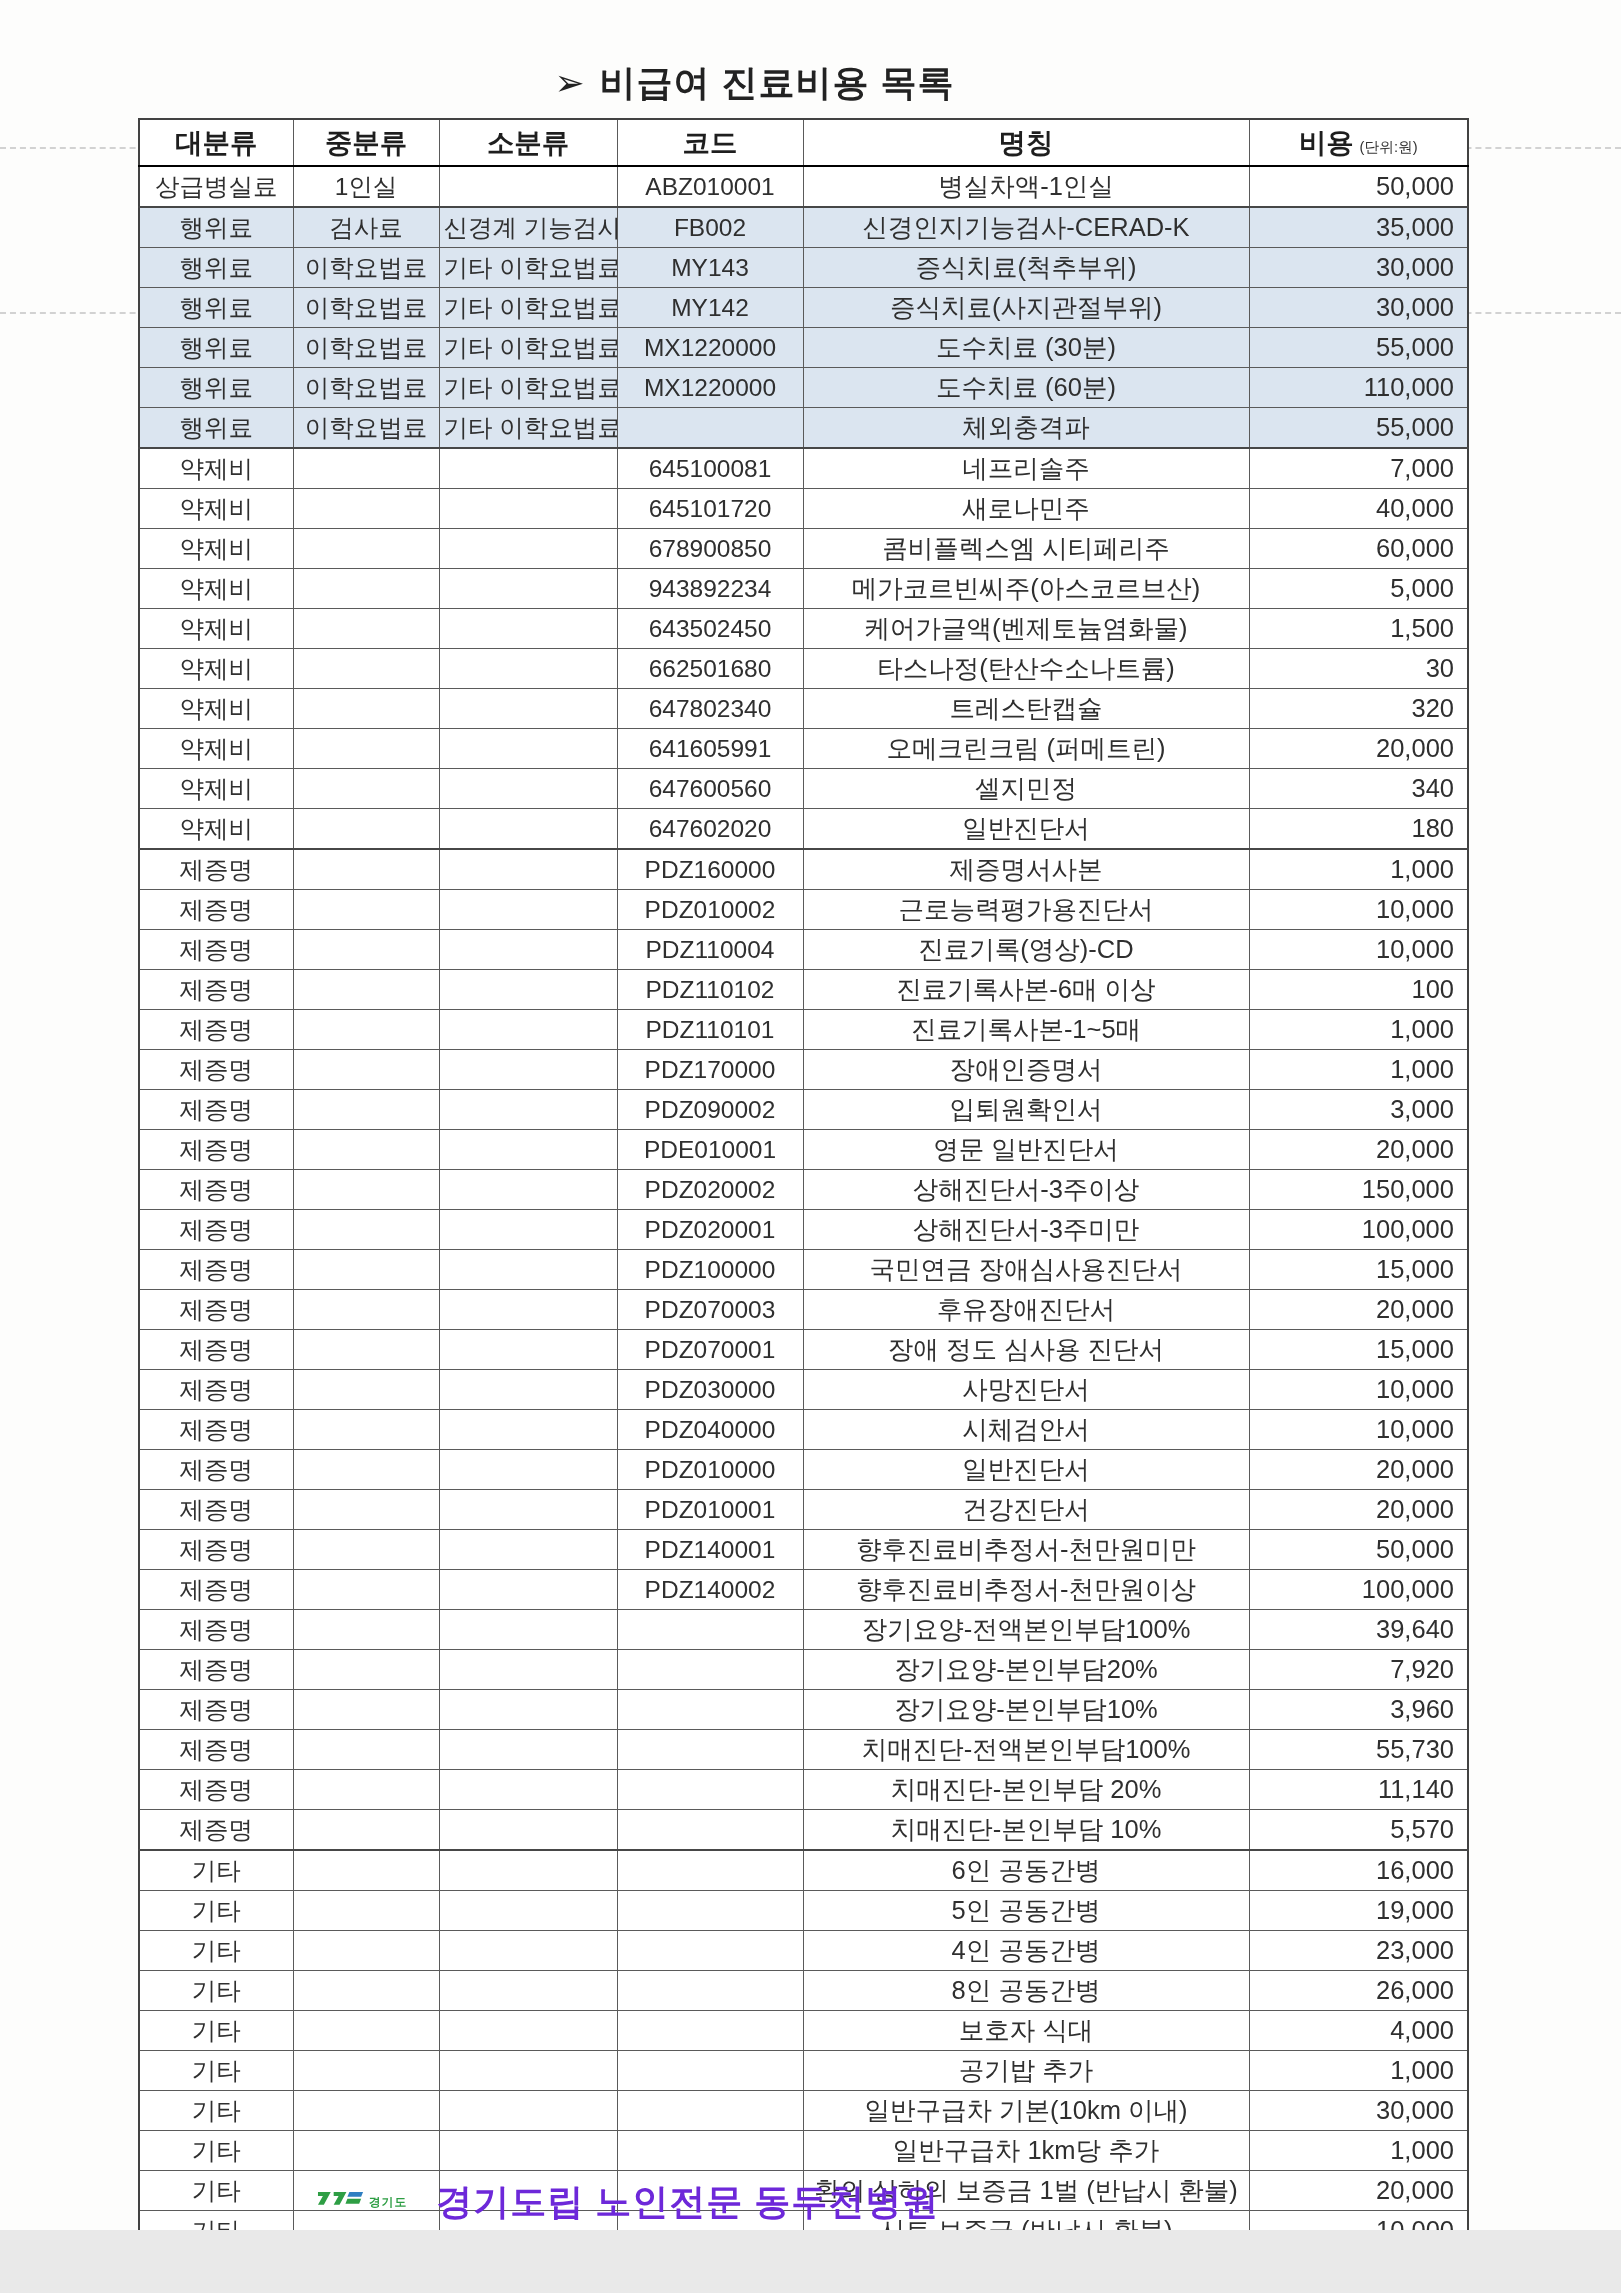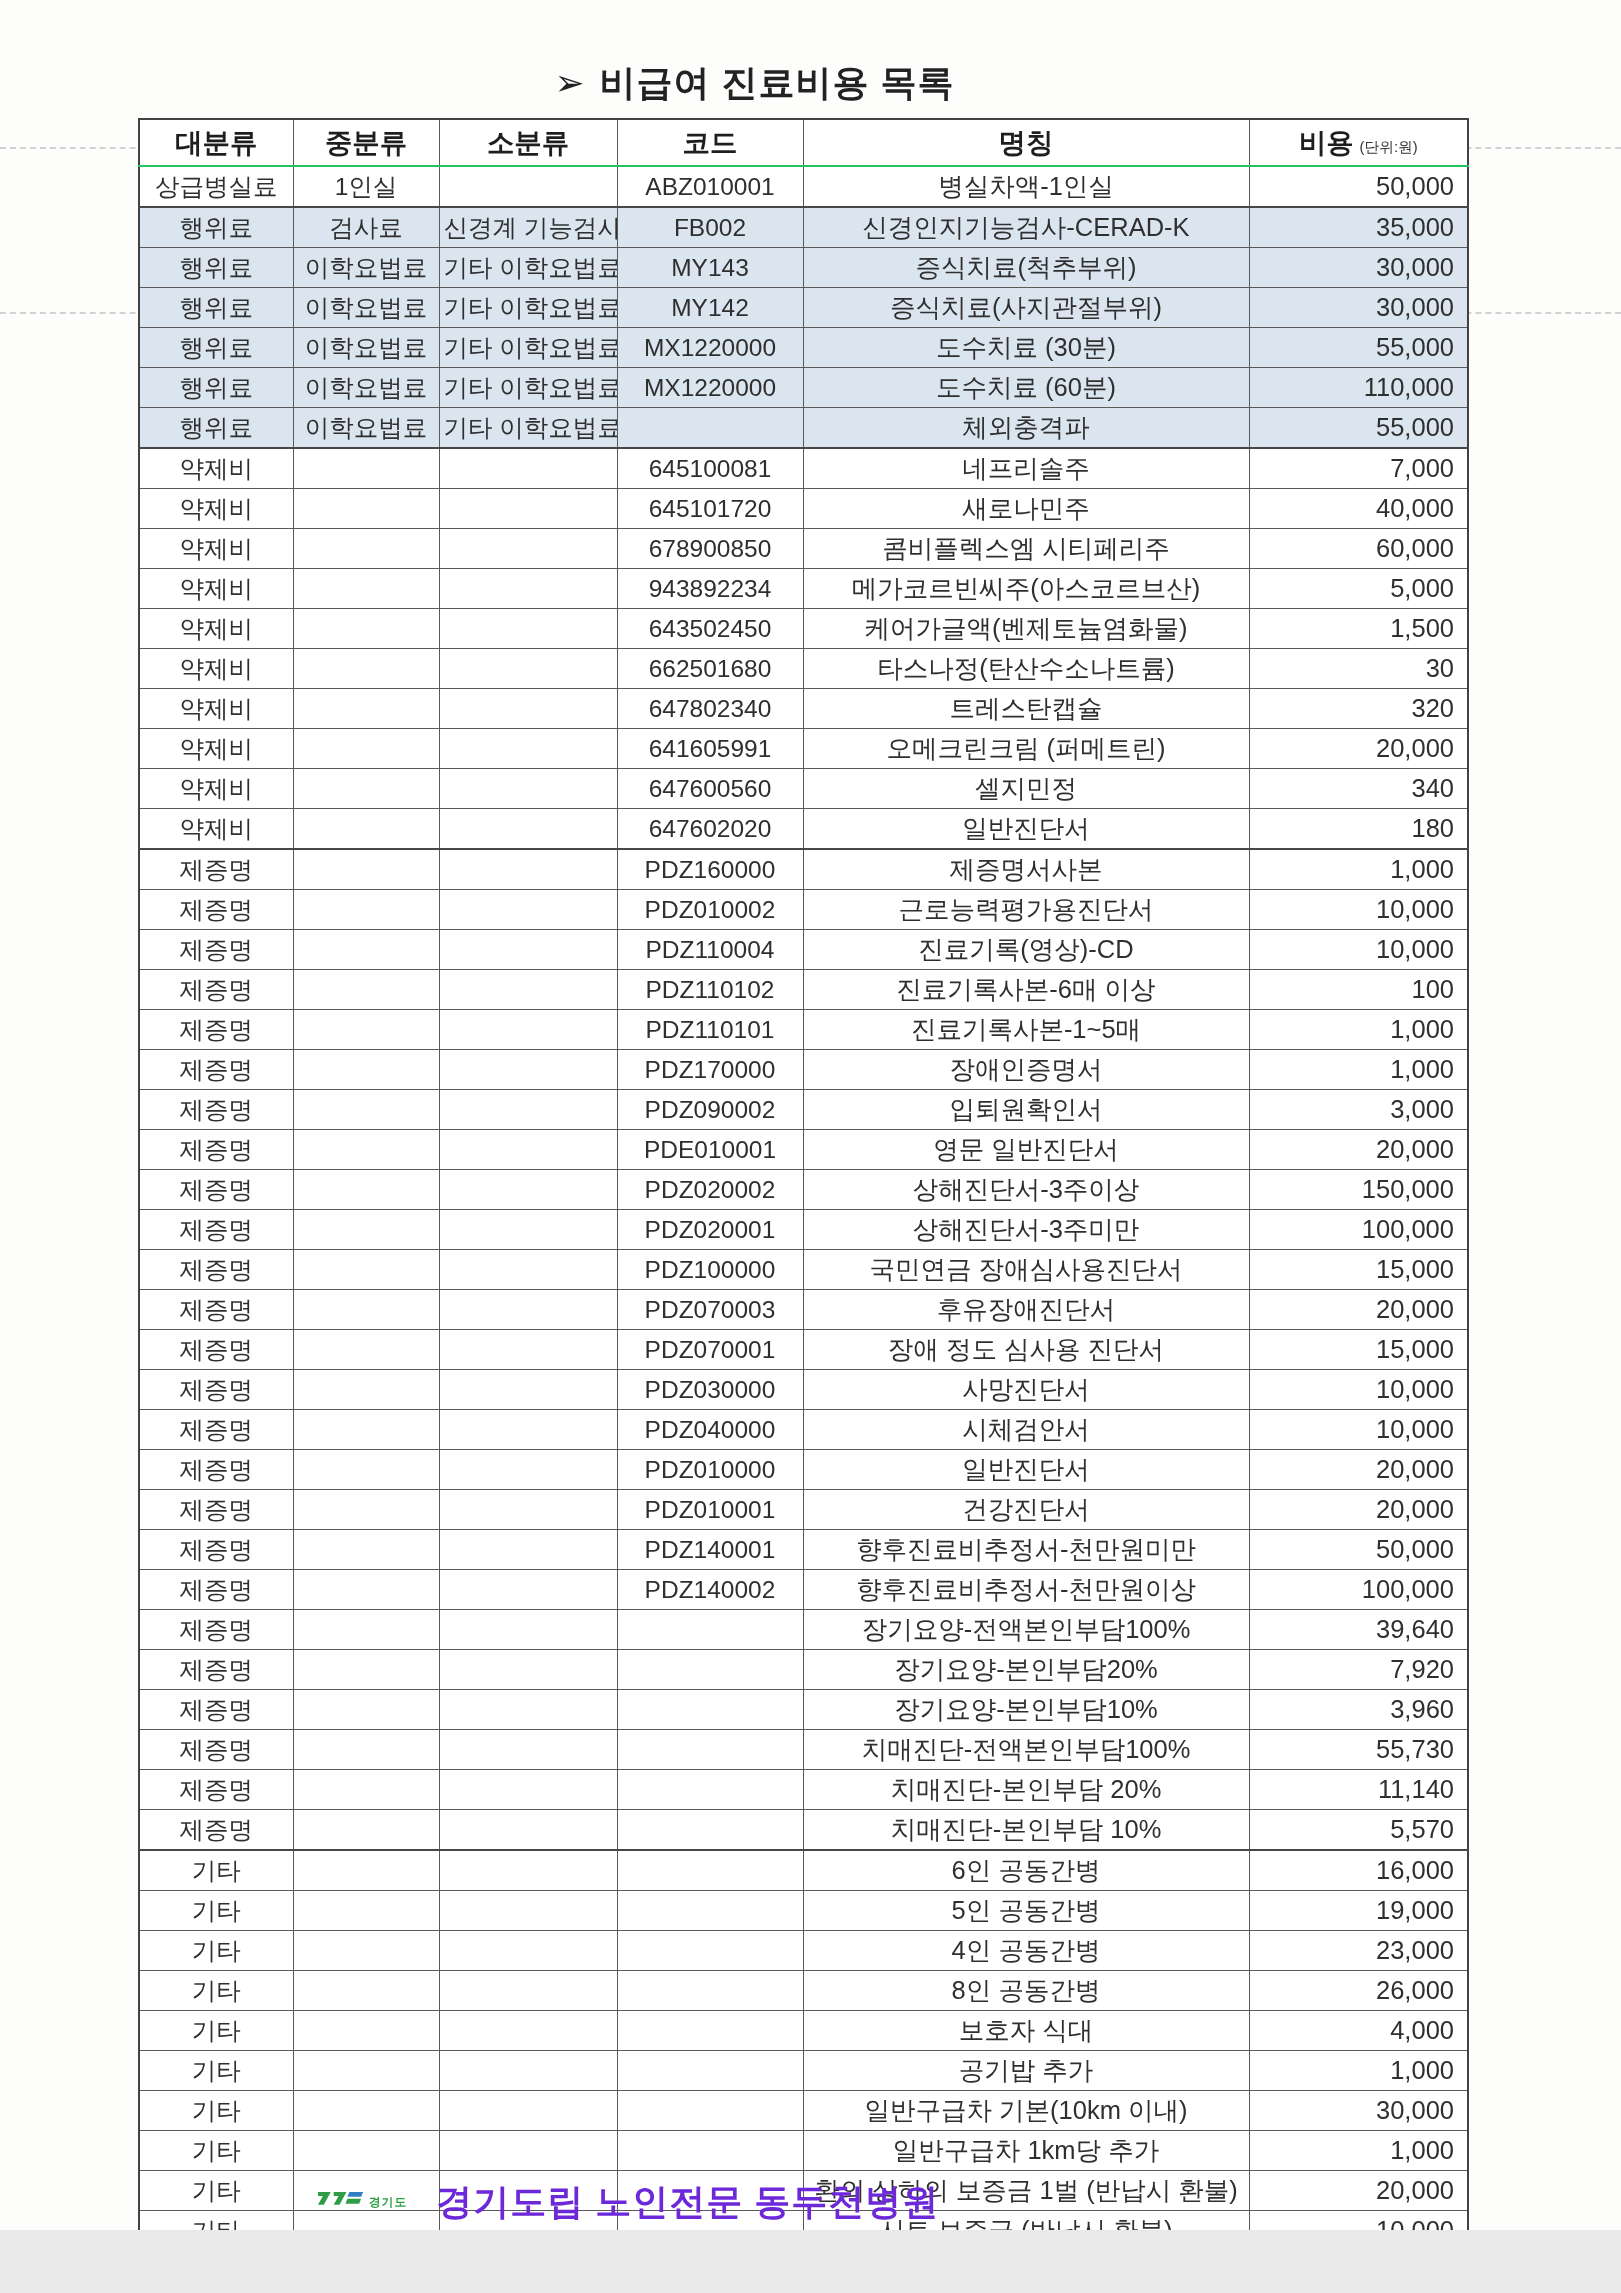--- a/index.html
+++ b/index.html
@@ -37,21 +37,21 @@
   table.fee th, table.fee td{
     border:1px solid #5a5a5a;
     padding:0 3.9px;
     overflow:hidden;
     white-space:nowrap;
   }
   table.fee{border:2px solid #424242;}
   table.fee th{
     height:45px;
     font-size:27.4px;font-weight:bold;color:#1e1e1e;
-    border-bottom:2px solid #22c55e;
+    border-bottom:2px solid #000000;
     text-align:center;
     background:#fff;
   }
   table.fee td{
     height:39px;
     font-size:24.5px;
     text-align:center;
     background:#fff;
   }
   table.fee td.name{font-size:25.5px;}

